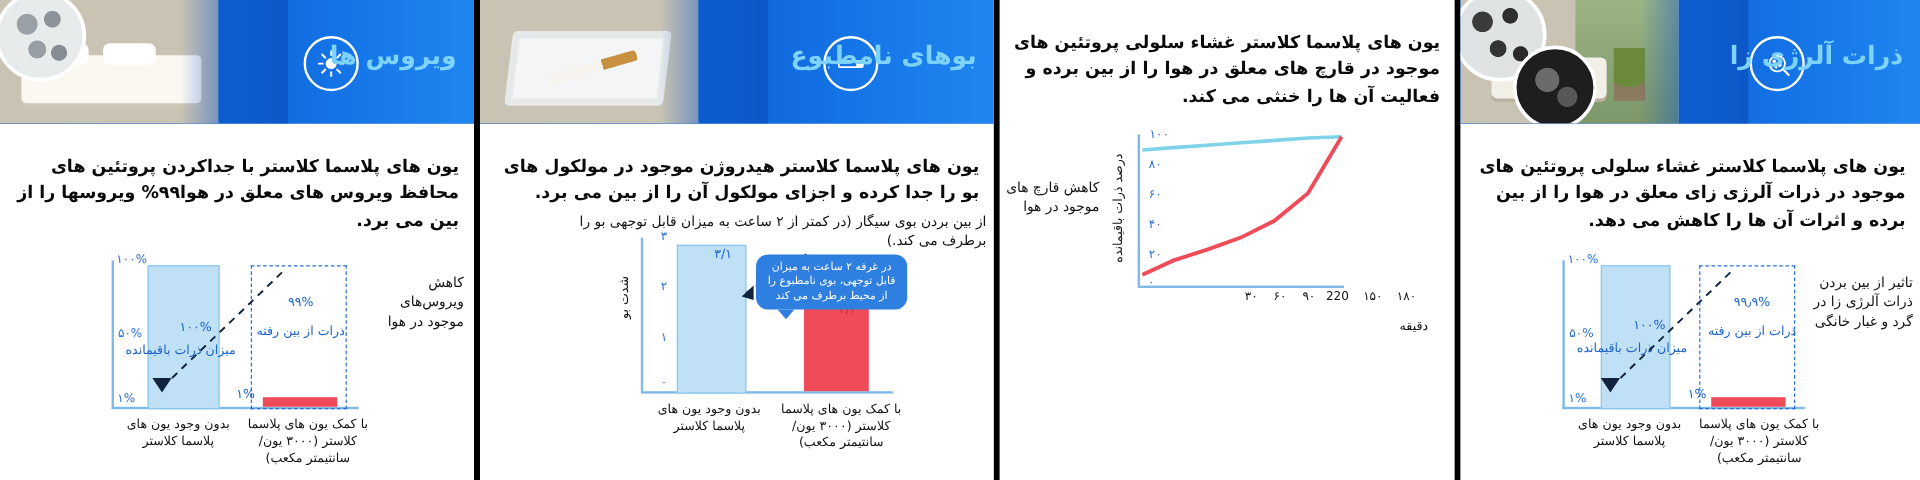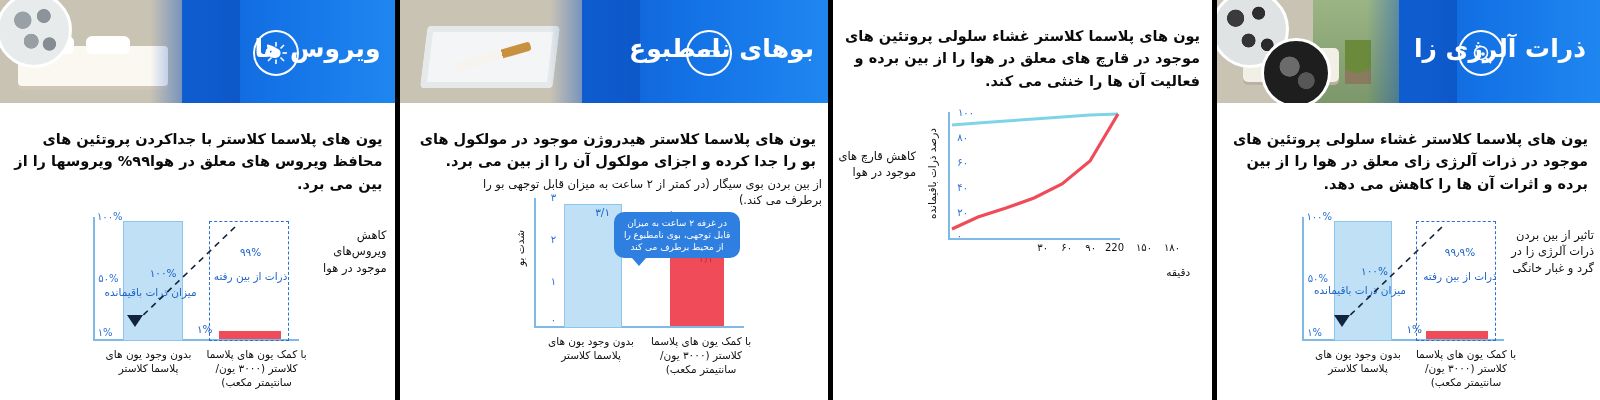--- a/index.html
+++ b/index.html
@@ -12,21 +12,21 @@
   .p3{width:447px;}
   .p4{width:407px;}
 
   
   .head{position:relative;height:103px;width:100%;overflow:hidden;background:#0d57c8;}
   .head .photo{position:absolute;left:0;top:0;height:103px;width:182px;overflow:hidden;background:#c9c3b4;}
   .head .blue{position:absolute;right:0;top:0;height:103px;width:100%;
     background:linear-gradient(90deg,#0a4fbe 0%,#0c59cf 35%,#1473e6 70%,#1f86f0 100%);}
   .head .fade{position:absolute;top:0;height:103px;width:90px;left:150px;
     background:linear-gradient(90deg,rgba(255,255,255,0) 0%,rgba(13,87,200,.55) 45%,#0d57c8 100%);}
-  .head .title{position:absolute;right:14px;top:34px;color:#ffffff;font-size:25px;font-weight:bold;letter-spacing:.2px;}
+  .head .title{position:absolute;right:14px;top:34px;color:#7dd3fc;font-size:21px;font-weight:bold;letter-spacing:.2px;}
   .head .badge{position:absolute;right:96px;top:30px;width:42px;height:42px;border-radius:50%;
     border:2px solid #ffffff;display:flex;align-items:center;justify-content:center;color:#fff;}
   .head .badge svg{display:block;}
 
   
   .ph-room{background:
      radial-gradient(circle at 30% 70%, #e9e4d8 0 40%, rgba(0,0,0,0) 41%),
      linear-gradient(180deg,#d8d2c4 0%,#cfc8b8 55%,#bdb5a3 100%);}
   .ph-room .sofa{position:absolute;left:26px;top:48px;width:96px;height:34px;background:#f2efe6;border-radius:5px;box-shadow:0 3px 0 #b9b2a2;}
   .ph-room .plant{position:absolute;left:128px;top:40px;width:26px;height:44px;background:radial-gradient(circle at 50% 30%,#6c8a3c 0 58%,rgba(0,0,0,0) 59%),linear-gradient(#8a7a5e,#8a7a5e);}
@@ -222,21 +222,21 @@
       <div class="bar red" style="right:104px;top:76px;width:54px;height:78px;"></div>
 
       <div class="valtag" style="right:218px;top:34px;">۳/۱</div>
       <div class="valtag" style="right:114px;top:80px;color:#c0303c;">۲/۴</div>
 
       <svg class="arrowline" style="right:152px;top:36px;width:70px;height:48px;" viewBox="0 0 70 48">
         <line x1="66" y1="4" x2="16" y2="36" stroke="#12233f" stroke-width="1.6" stroke-dasharray="6 5"></line>
         <polygon points="12,39 22,30 22,42" fill="#12233f"></polygon>
       </svg>
 
-      <div class="callout" style="right:88px;top:40px;width:112px;margin-left:30px;">در غرفه ۲ ساعت به میزان قابل توجهی، بوی نامطبوع را از محیط برطرف می کند</div>
+      <div class="callout" style="right:72px;top:40px;width:112px;margin-left:30px;">در غرفه ۲ ساعت به میزان قابل توجهی، بوی نامطبوع را از محیط برطرف می کند</div>
 
       <div class="axlabel vert" style="right:302px;top:58px;">شدت بو</div>
 
       <div class="lbl" style="right:186px;top:162px;width:102px;">بدون وجود یون های پلاسما کلاستر</div>
       <div class="lbl" style="right:68px;top:162px;width:118px;">با کمک یون های پلاسما کلاستر (۳۰۰۰ یون/سانتیمتر مکعب)</div>
     </div>
   </section>
 
   <section class="panel p4">
     <div class="head">

